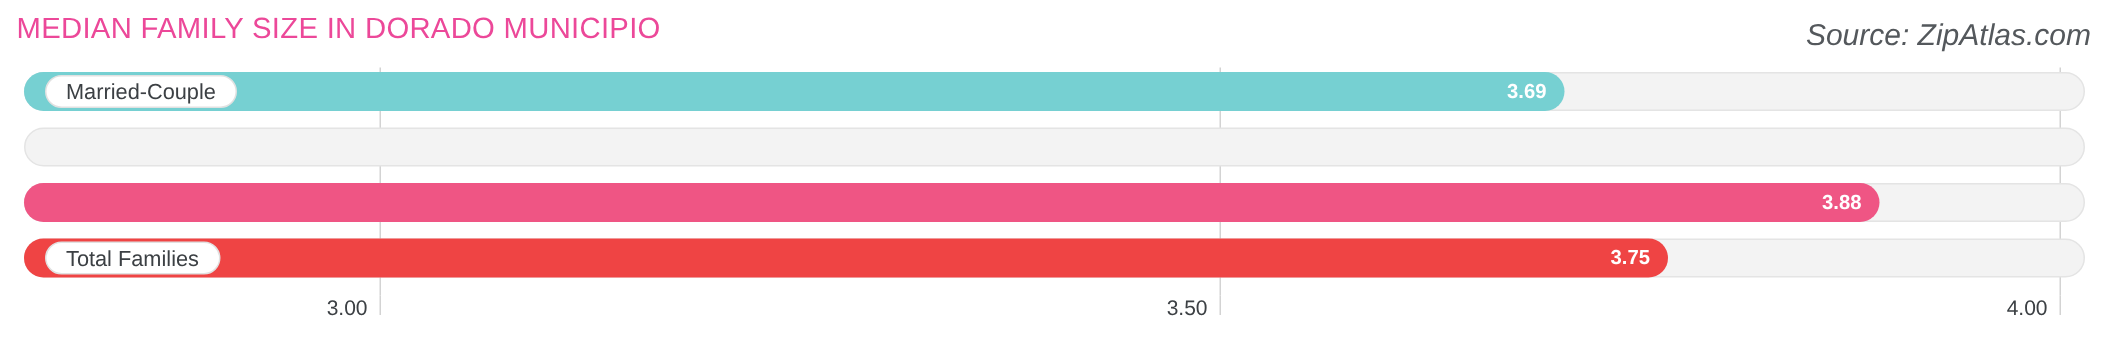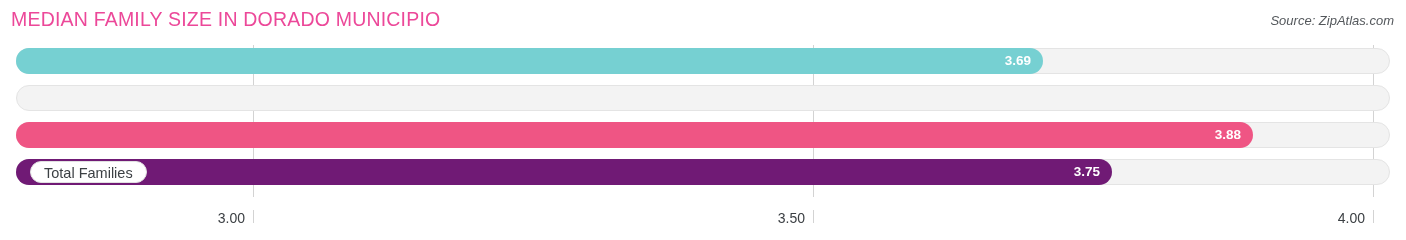--- a/index.html
+++ b/index.html
@@ -28,21 +28,21 @@
     font-size: 19.5px;
     font-weight: 400;
     letter-spacing: 0.2px;
     color: #ec4899;
     white-space: nowrap;
   }
   .chart-source {
     position: absolute;
     right: 12px;
     top: 13px;
-    font-size: 13px;
+    font-size: 20px;
     font-style: italic;
     color: #54585c;
     white-space: nowrap;
   }
 
   
   .plot {
     position: absolute;
     left: 0;
     top: 45px;
@@ -117,21 +117,20 @@
     box-sizing: border-box;
   }
 
   
   .axis {
     position: absolute;
     left: 0;
     top: 197px;
     width: 1406px;
     height: 26px;
-    margin-top: 13px;
   }
   .axis-tick-label {
     position: absolute;
     top: 0;
     font-size: 14px;
     color: #3c4044;
     white-space: nowrap;
     transform: translateX(-100%);
     padding-right: 8px;
   }
@@ -156,33 +155,34 @@
         <div class="gridline" style="left: 253px;"></div>
         <div class="gridline" style="left: 813px;"></div>
         <div class="gridline" style="left: 1373px;"></div>
       </div>
     <div id="rows-host">
         <div class="row" style="top: 3px;">
           <div class="track"></div>
           <div class="bar" style="width: 1027px; background: rgb(118, 208, 210);">
             <span class="bar-value">3.69</span>
           </div>
+          <div class="row-label">Married-Couple</div>
         </div>
         <div class="row" style="top: 40px;">
           <div class="track"></div>
         </div>
         <div class="row" style="top: 77px;">
           <div class="track"></div>
           <div class="bar" style="width: 1237px; background: rgb(239, 85, 132);">
             <span class="bar-value">3.88</span>
           </div>
         </div>
         <div class="row" style="top: 114px;">
           <div class="track"></div>
-          <div class="bar" style="width: 1096px; background: #701a75;">
+          <div class="bar" style="width: 1096px; background: #ef4444;">
             <span class="bar-value">3.75</span>
           </div>
           <div class="row-label">Total Families</div>
         </div>
       </div>
   </div>
 
   <div class="axis" id="axis-host">
       <div class="axis-tick-mark" style="left: 253px;"></div>
       <div class="axis-tick-label" style="left: 253px;">3.00</div>

